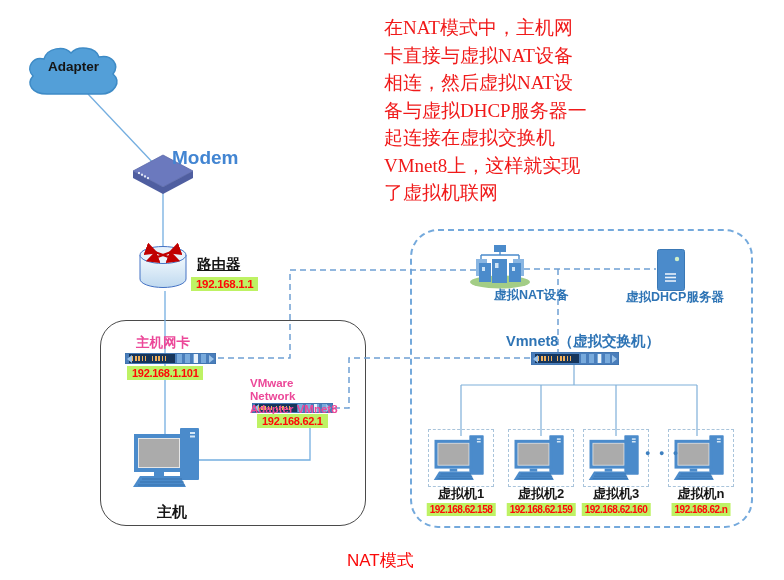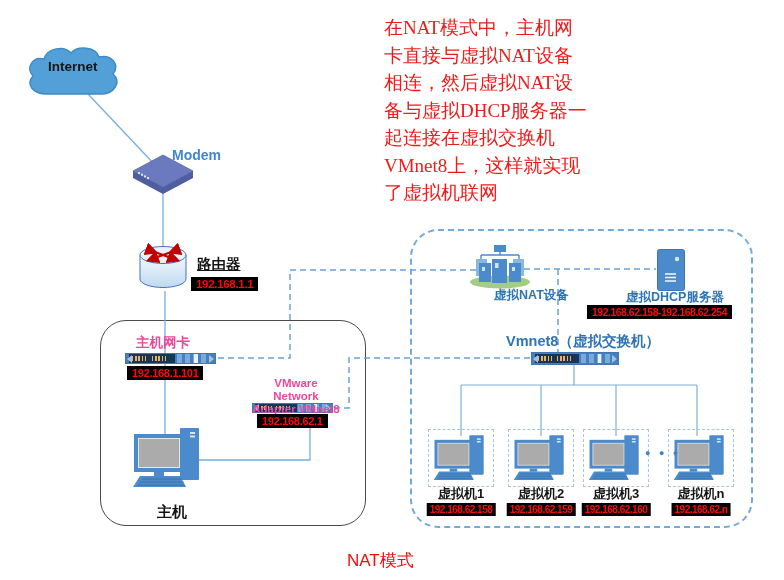--- a/index.html
+++ b/index.html
@@ -16,21 +16,21 @@
   
   .wires{position:absolute;left:0;top:0;z-index:2;}
 
   
   .lbl{position:absolute;z-index:4;white-space:pre-line;line-height:1.15;}
   .blue-light{color:#ec4899;font-weight:bold;}
   .blue-deep{color:#2E74B5;font-weight:bold;}
   .black{color:#151515;font-weight:bold;}
 
   
-  .chip{position:absolute;z-index:4;background:#000000;color:#FF0808;font-weight:bold;
+  .chip{position:absolute;z-index:4;background:#bef264;color:#FF0808;font-weight:bold;
         font-size:11px;padding:1px 5px;white-space:nowrap;letter-spacing:-0.3px;}
   .chip.centered{transform:translateX(-50%);font-size:10px;letter-spacing:-0.5px;padding:1px 3px;}
 
   
   .netbar{position:absolute;z-index:3;background:#4A7EBB;box-shadow:inset 0 0 0 0.5px #3A6EA8;}
   .netbar .dark{position:absolute;left:4%;top:12%;width:51%;height:76%;background:#16355B;}
   .netbar .p1,.netbar .p2{position:absolute;top:30%;height:42%;width:17%;z-index:1;
         background:repeating-linear-gradient(90deg,#F2B05A 0 1.5px,#16355B 1.5px 3.2px);}
   .netbar .p1{left:8%}
   .netbar .p2{left:30%}
@@ -83,33 +83,33 @@
       <polyline points="218,358 290,358 290,270 477,270"></polyline>
       <line x1="524" y1="269" x2="656" y2="269"></line>
       <line x1="558" y1="269" x2="558" y2="352"></line>
       <polyline points="334,408 349,408 349,358 530,358"></polyline>
     </g>
   </svg>
 
   <svg class="icon" style="left:20px;top:42px;" width="108" height="60">
     <path d="M27 52 C 12 52 6 42 13 34 C 5 26 13 14 24 17 C 27 6 44 3 51 11 C 58 3 76 5 79 15 C 92 12 100 23 93 32 C 102 40 94 52 81 52 Z" fill="#539FD8" stroke="#3E8BC6" stroke-width="1.5"></path>
   </svg>
-  <div class="lbl black" style="left:48px;top:59px;font-size:13.5px;">Internet</div>
+  <div class="lbl black" style="left:48px;top:59px;font-size:13.5px;">Adapter</div>
 
   <svg class="icon" style="left:132px;top:154px;" width="62" height="42">
     <polygon points="31,1 61,17 31,33 1,17" fill="#6B79BE" stroke="#5A68A8" stroke-width="0.8"></polygon>
     <polygon points="1,17 31,33 61,17 61,24 31,40 1,24" fill="#4F5EA0"></polygon>
     <g fill="#E2E7F5">
       <rect x="6" y="18" width="2" height="2"></rect>
         <rect x="9" y="19.7" width="2" height="2"></rect>
       <rect x="12" y="21.4" width="2" height="2"></rect>
         <rect x="15" y="23.1" width="2" height="2"></rect>
     </g>
   </svg>
-  <div class="lbl blue-light" style="left:172px;top:147px;font-size:14px;color:#4285D2;">Modem</div>
+  <div class="lbl blue-light" style="left:172px;top:147px;font-size:19px;color:#4285D2;">Modem</div>
 
   <svg class="icon" style="left:137px;top:243px;" width="52" height="50">
     <defs>
       <linearGradient id="cyl" x1="0" y1="0" x2="0" y2="1">
         <stop offset="0" stop-color="#F4FAFE"></stop>
           <stop offset="1" stop-color="#BFD9EF"></stop>
       </linearGradient>
       <marker id="arr" markerWidth="6" markerHeight="6" refX="3" refY="3" orient="auto">
         <path d="M0,0 L6,3 L0,6 Z" fill="#C00000"></path>
       </marker>
@@ -127,21 +127,21 @@
     <span class="dark"></span>
       <span class="p1"></span>
       <span class="p2"></span>
     <span class="seg"></span>
       <span class="stripe"></span>
       <span class="al"></span>
       <span class="ar"></span>
   </div>
   <div class="chip" style="left:127px;top:366px;">192.168.1.101</div>
 
-  <div class="lbl blue-light" style="left:250px;top:377px;width:92px;text-align:center;font-size:11.5px;">VMware Network
+  <div class="lbl blue-light" style="left:250px;top:377px;width:92px;font-size:11.5px;">VMware Network
 Adapter VMnet8</div>
   <div class="netbar" style="left:252px;top:403px;width:81px;height:10px;">
     <span class="dark"></span>
       <span class="p1"></span>
       <span class="p2"></span>
     <span class="seg"></span>
       <span class="stripe"></span>
       <span class="al"></span>
       <span class="ar"></span>
   </div>
@@ -179,21 +179,20 @@
   <svg class="icon" style="left:657px;top:249px;" width="28" height="42">
     <rect x="0.5" y="0.5" width="27" height="41" rx="2" fill="#4B8BCB" stroke="#3A78B5"></rect>
     <circle cx="20" cy="10" r="2.2" fill="#CFEFC8"></circle>
     <g stroke="#EAF2FA" stroke-width="1.6">
       <line x1="8" y1="25" x2="19" y2="25"></line>
       <line x1="8" y1="28.5" x2="19" y2="28.5"></line>
       <line x1="8" y1="32" x2="19" y2="32"></line>
     </g>
   </svg>
   <div class="lbl blue-deep" style="left:626px;top:290px;font-size:12.5px;">虚拟DHCP服务器</div>
-  <div class="chip" style="left:587px;top:305px;font-size:10.5px;letter-spacing:-0.5px;">192.168.62.158-192.168.62.254</div>
 
   <div class="lbl blue-deep" style="left:506px;top:333px;font-size:14.5px;">Vmnet8（虚拟交换机）</div>
   <div class="netbar" style="left:531px;top:352px;width:88px;height:13px;">
     <span class="dark"></span>
       <span class="p1"></span>
       <span class="p2"></span>
     <span class="seg"></span>
       <span class="stripe"></span>
       <span class="al"></span>
       <span class="ar"></span>

